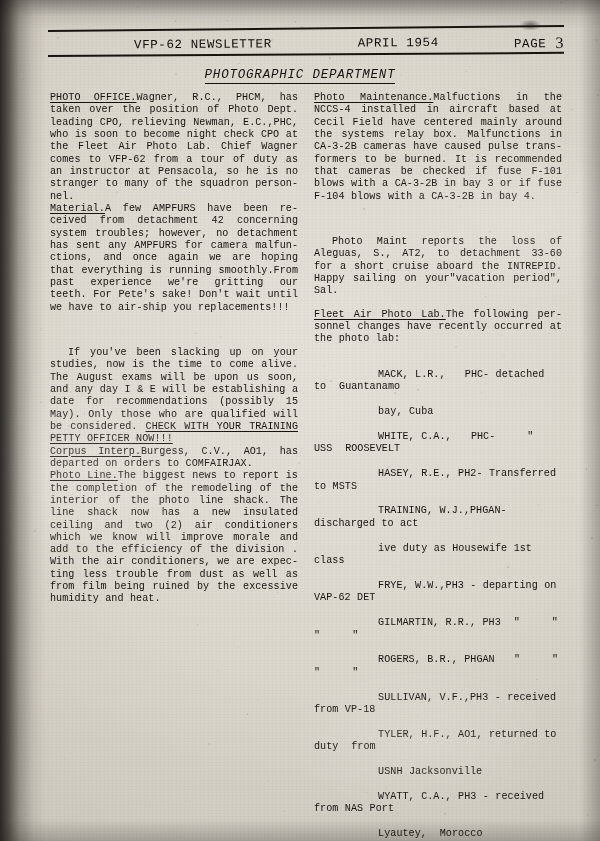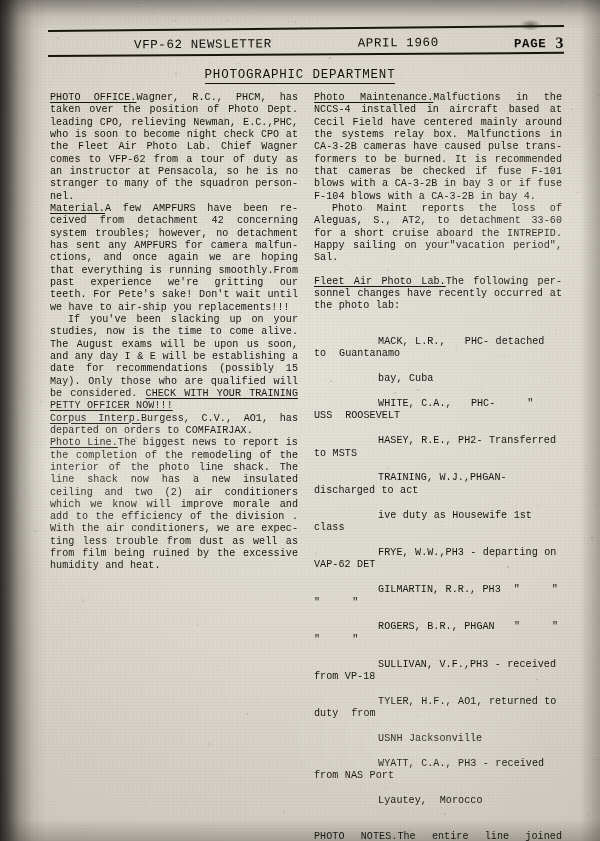--- a/index.html
+++ b/index.html
@@ -74,55 +74,55 @@
   .mh-title{
     font-size:12.5px;letter-spacing:.6px;color:#100d0a;
     margin-left:86px;white-space:nowrap;
   }
   .mh-date{
     font-size:12.5px;letter-spacing:.6px;color:#100d0a;
     margin-left:86px;white-space:nowrap;
   }
   .mh-page{
     font-size:12.5px;letter-spacing:.6px;color:#100d0a;
-    margin-left:auto;white-space:nowrap;display:flex;align-items:baseline;gap:9px;font-weight:bold;
+    margin-left:auto;white-space:nowrap;display:flex;align-items:baseline;gap:9px;
   }
   .mh-pagenum{
     font-size:16px;font-family:"Liberation Serif","DejaVu Serif",serif;
     color:#0d0b08;position:relative;top:1px;
   }
   .mh-smudge{
     position:absolute;right:18px;top:-12px;width:26px;height:12px;
     background:radial-gradient(60% 70% at 40% 60%, rgba(30,26,22,.55), rgba(30,26,22,0) 70%);
     pointer-events:none;
   }
 
   .dept-head{
     position:absolute;left:0;right:0;top:68px;text-align:center;
-    font-size:12.5px;letter-spacing:.8px;color:#14110d;
+    font-size:12.5px;letter-spacing:.8px;color:#14110d;font-style:italic;
   }
   .dept-head span{border-bottom:1.5px solid #14110d;padding-bottom:1px;}
 
   
   .cols{
     position:absolute;left:50px;top:92px;width:512px;
     display:flex;gap:16px;
   }
   .col{width:248px;}
   .col p{
     margin:0;
     font-size:10.1px;
     line-height:12.33px;
     color:#16130f;
     letter-spacing:.05px;
     text-align:justify;
     word-spacing:.3px;
     -webkit-font-smoothing:none;
   }
-  .col p.ind{text-indent:18px;}
+  .col p.ind{text-indent:18px;margin-top:33px;}
   .col p.gap{margin-top:11px;}
   .col p.roster{text-align:left;white-space:pre-wrap;line-height:12.4px;}
   .u{text-decoration:underline;text-underline-offset:1.5px;}
 
   
   #ink-fade{
     position:absolute;inset:0;pointer-events:none;
     background:
       radial-gradient(40% 18% at 14% 56%, rgba(205,200,190,.42), rgba(0,0,0,0) 72%),
       radial-gradient(34% 14% at 88% 26%, rgba(205,200,190,.34), rgba(0,0,0,0) 72%),
@@ -141,21 +141,21 @@
 
   <div id="paper-tone"></div>
 
   <div id="content">
 
     <div class="masthead">
       <div class="rule top"></div>
       <div class="rule bot"></div>
       <div class="masthead-row">
         <span class="mh-title">VFP-62  NEWSLETTER</span>
-        <span class="mh-date">APRIL  1960</span>
+        <span class="mh-date">APRIL  1954</span>
         <span class="mh-page">
           <span>PAGE</span>
           <span class="mh-pagenum">3</span>
         </span>
       </div>
       <div class="mh-smudge"></div>
     </div>
 
     <div class="dept-head">
       <span>PHOTOGRAPHIC DEPARTMENT</span>

